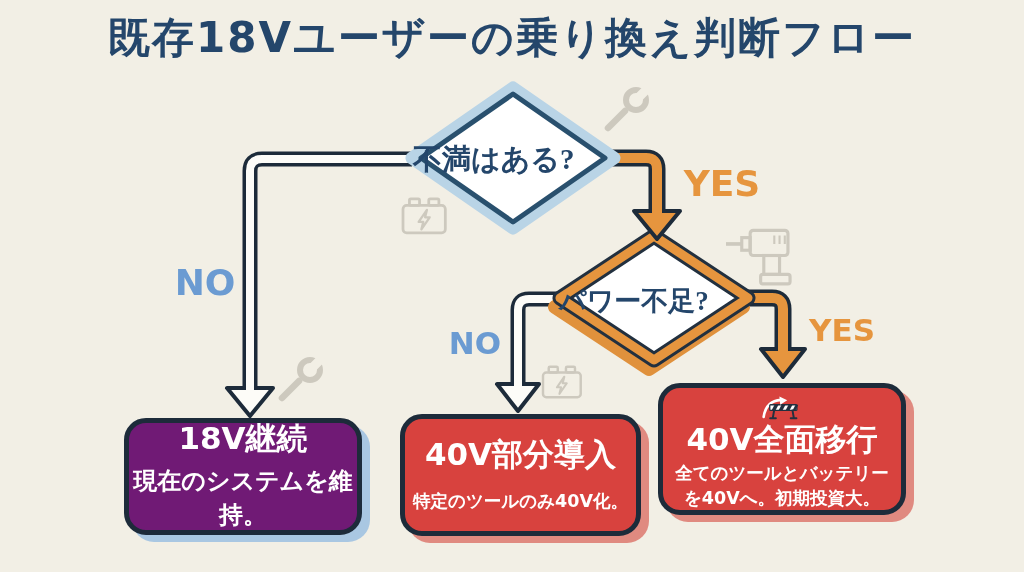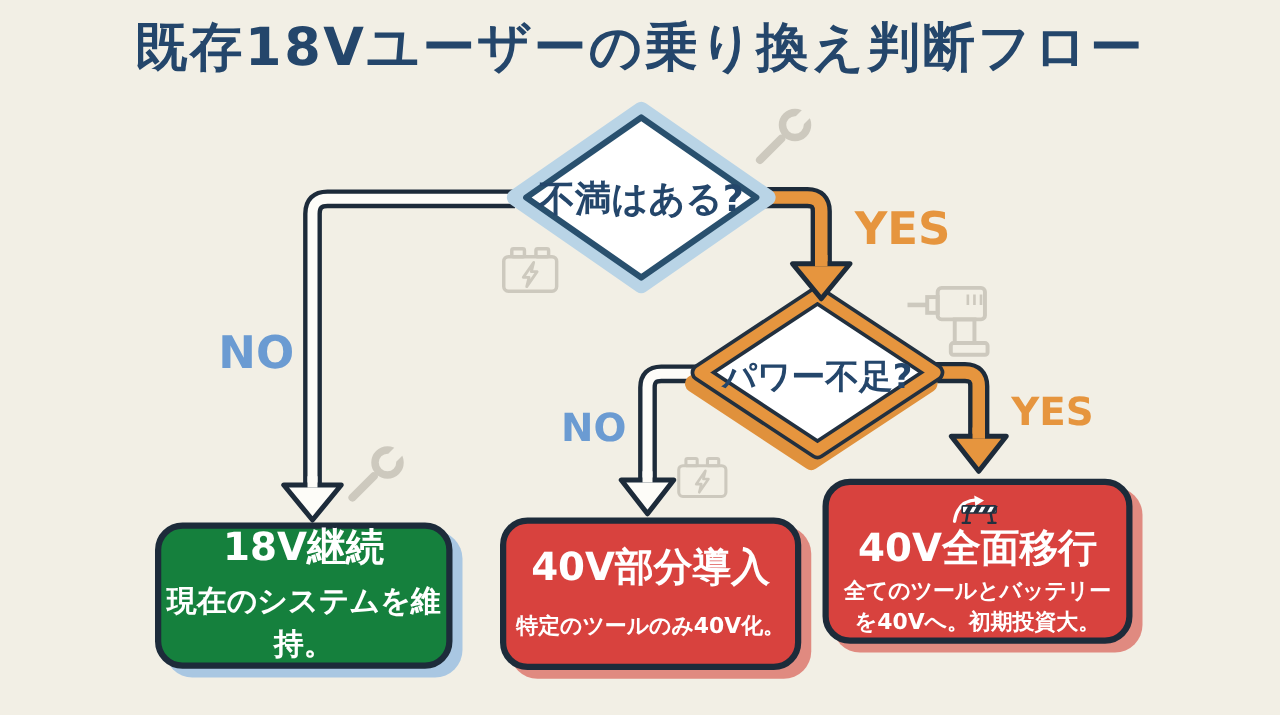--- a/index.html
+++ b/index.html
@@ -14,43 +14,43 @@
     overflow:hidden;
   }
   .page-title{
     position:absolute;left:0;top:10px;width:1024px;
     margin:0;text-align:center;
     font-size:42px;font-weight:800;letter-spacing:2px;
     color:#24466b;
   }
   .flow-svg{position:absolute;left:0;top:0;}
   .node-label{
-    position:absolute;text-align:center;
-    font-weight:800;color:#24466b;
+    position:absolute;text-align:left;
+    font-weight:800;color:#24466b;font-family:Liberation Serif, serif;
   }
   .node-label.d1{left:413px;top:140px;width:200px;font-size:29px;}
   .node-label.d2{left:559px;top:283px;width:190px;font-size:27px;}
   .branch-label{
     position:absolute;text-align:center;font-weight:800;
   }
   .branch-label.no{color:#6b9bd2;}
   .branch-label.yes{color:#e6953e;}
   .branch-label.no1{left:165px;top:262px;width:80px;font-size:36px;}
   .branch-label.yes1{left:672px;top:163px;width:100px;font-size:36px;}
   .branch-label.no2{left:435px;top:325px;width:80px;font-size:31px;}
   .branch-label.yes2{left:797px;top:312px;width:90px;font-size:31px;}
   .outcome{
     position:absolute;box-sizing:border-box;
     border:5px solid #1d2b3a;border-radius:22px;
     color:#ffffff;text-align:center;
     display:flex;flex-direction:column;align-items:center;justify-content:center;
   }
   .outcome.o1{
     left:124px;top:418px;width:238px;height:117px;
-    background:#15803d;
+    background:#701a75;
     box-shadow:8px 7px 0 0 #a9c7e2;
   }
   .outcome.o2{
     left:400px;top:414px;width:241px;height:122px;
     background:#d8423e;
     box-shadow:8px 7px 0 0 #e08a80;
     gap:10px;
   }
   .outcome.o3{
     left:658px;top:383px;width:248px;height:132px;

